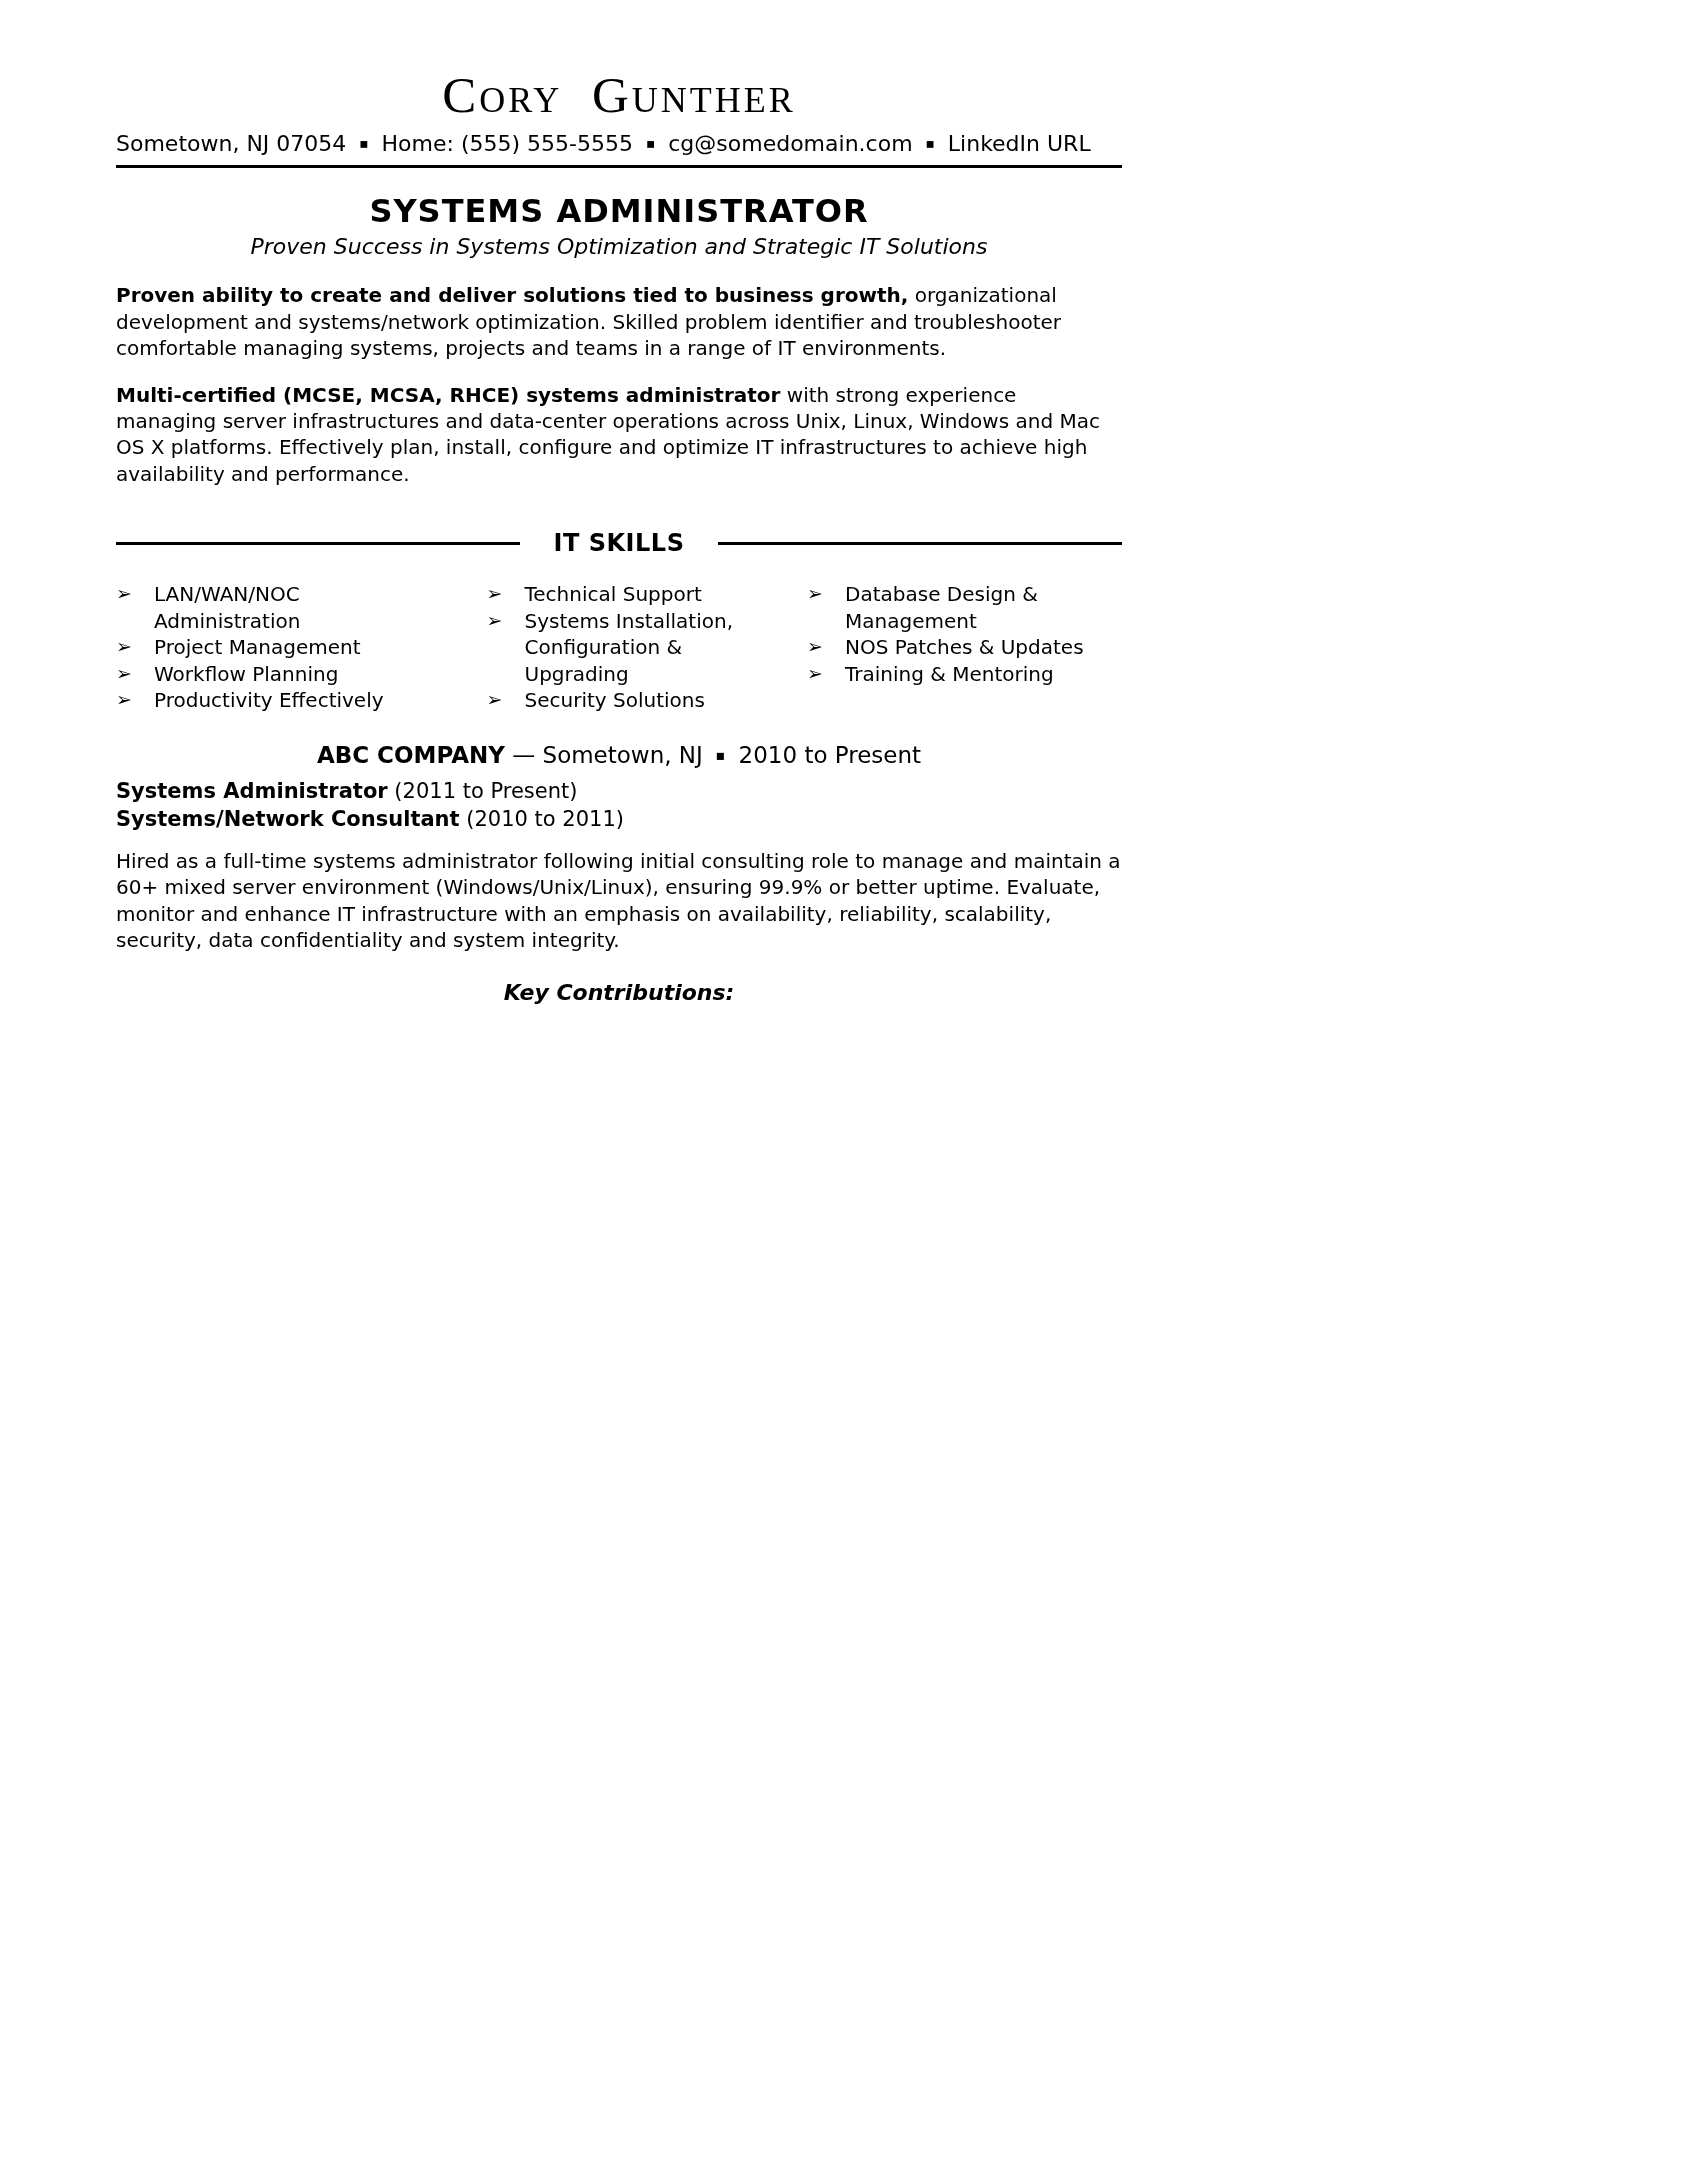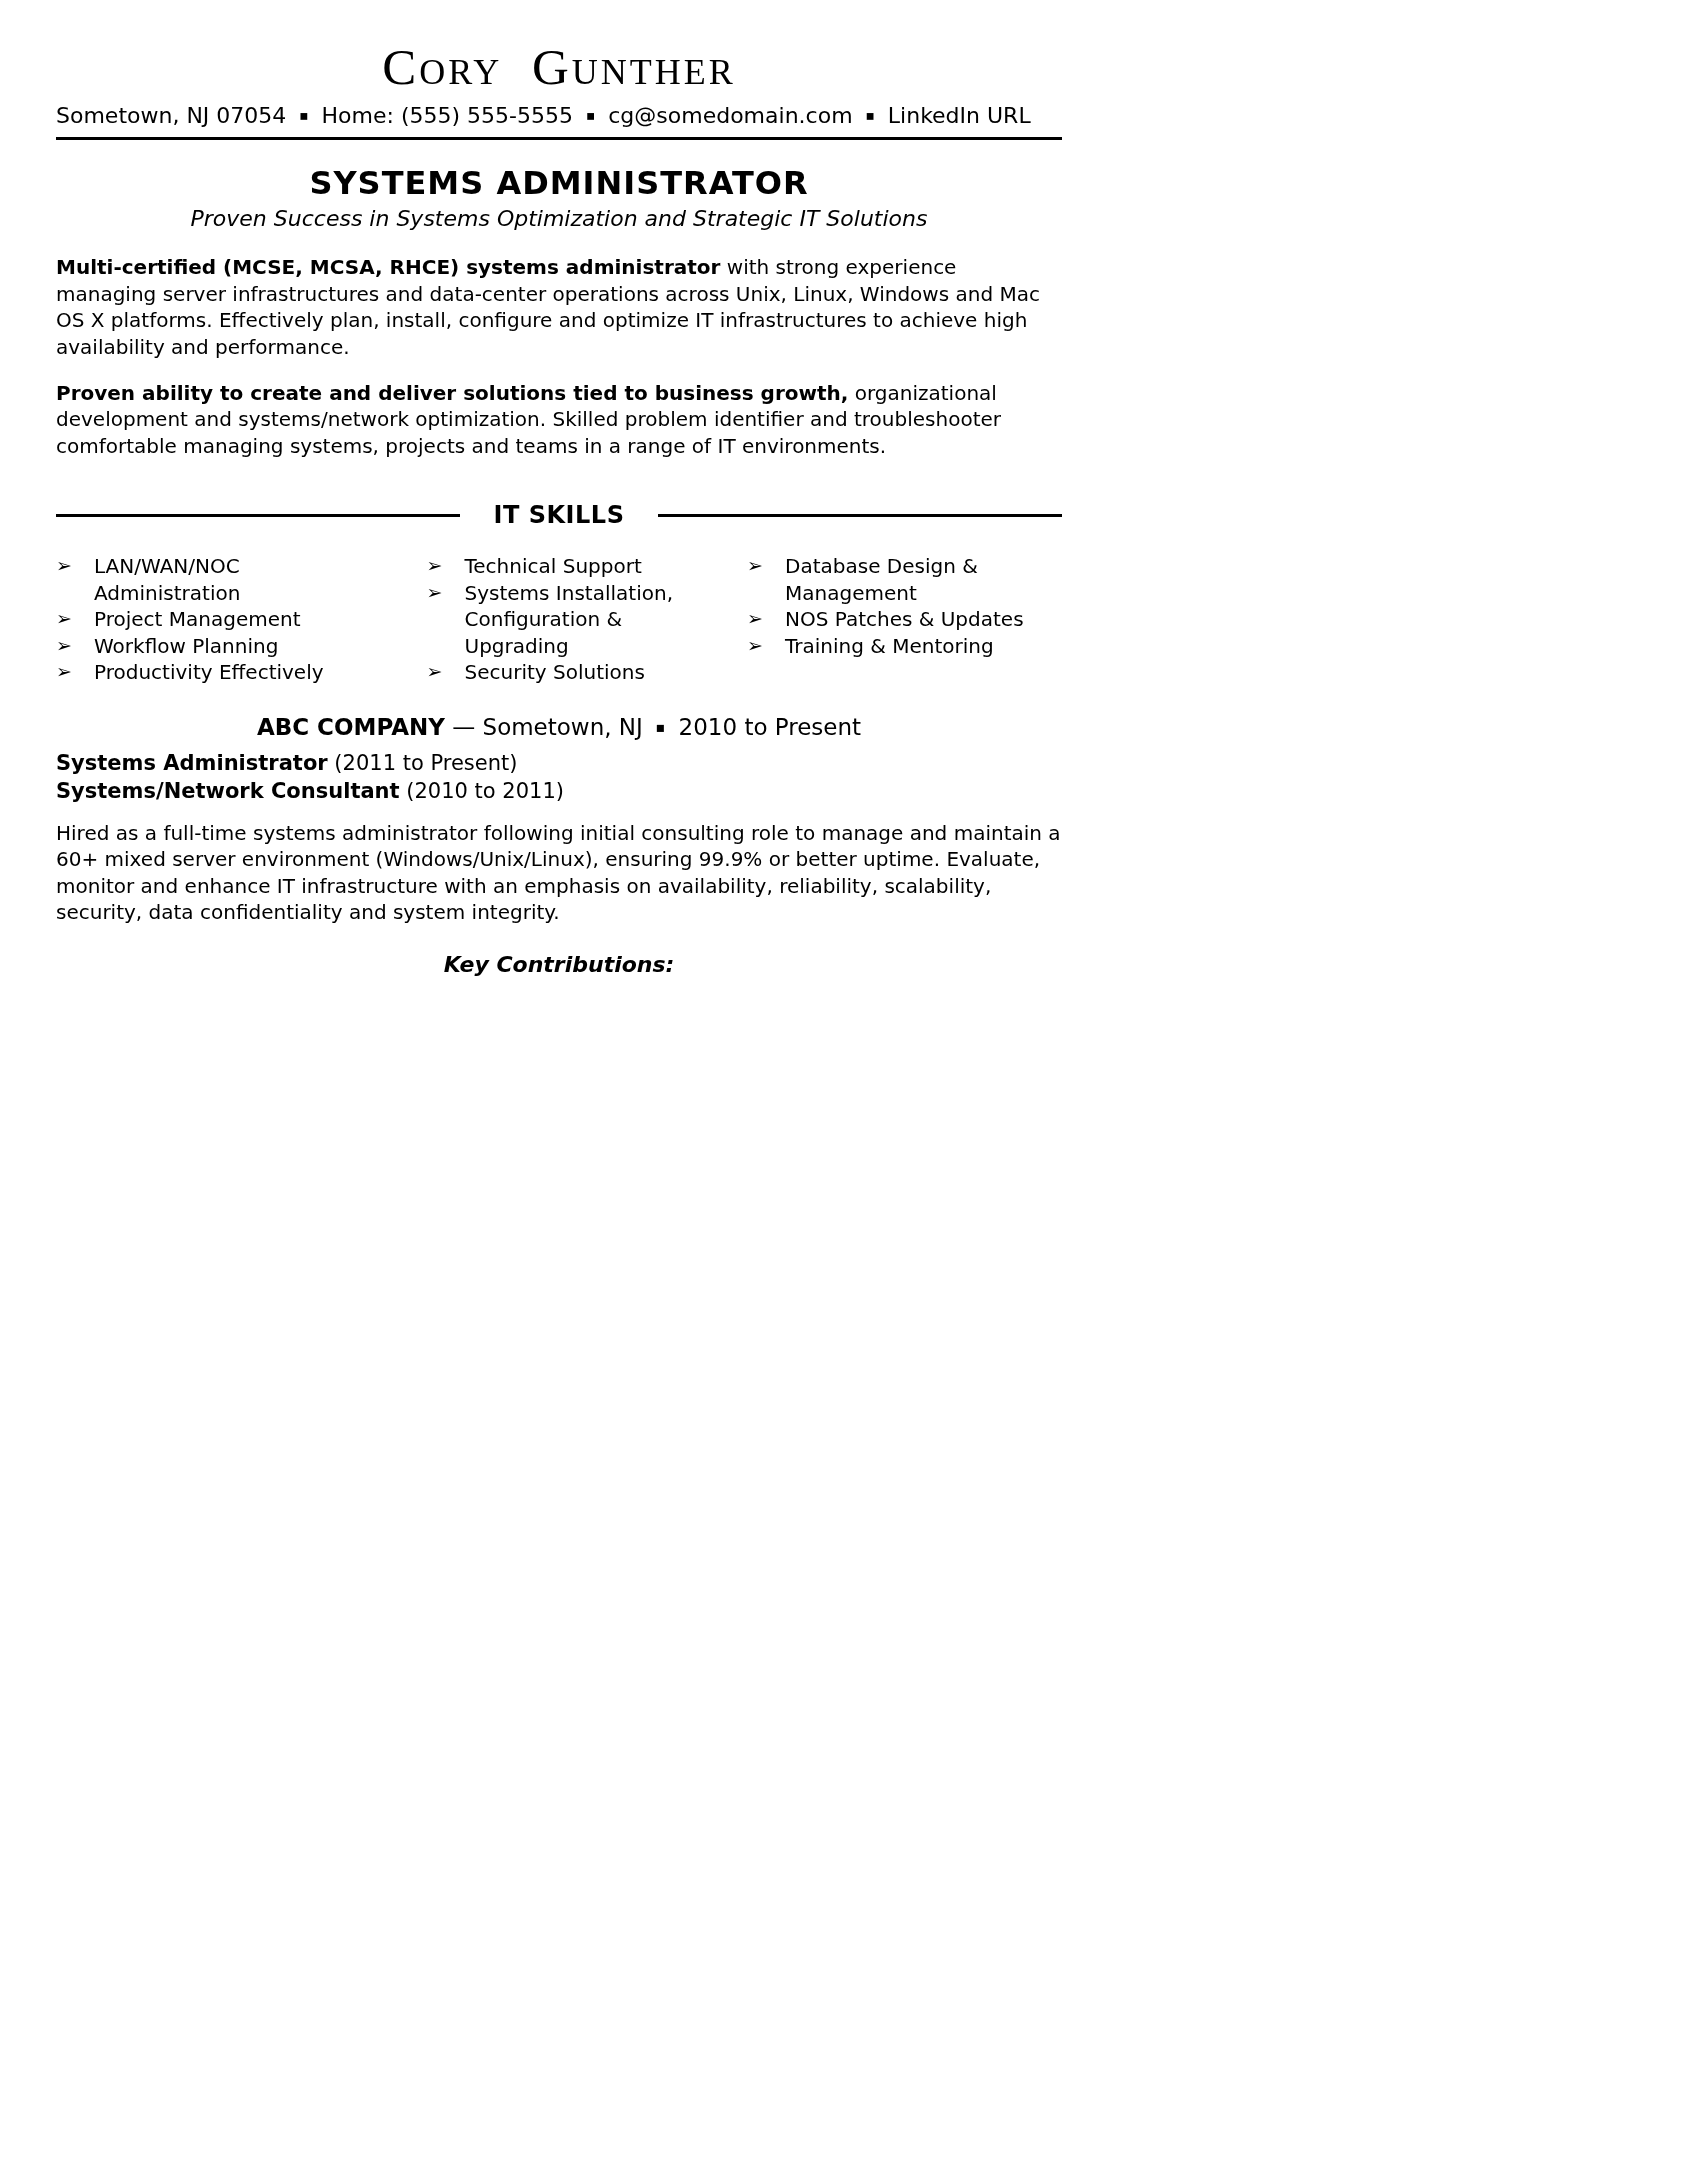--- a/index.html
+++ b/index.html
@@ -7,22 +7,22 @@
   body {
     width: 1683px;
     height: 2178px;
     position: relative;
     font-family: "DejaVu Sans", sans-serif;
     color: #000000;
     overflow: hidden;
   }
   .page {
     width: 1006px;
-    margin-left: 56px;
-    padding-top: 39px;
+    margin-left: 116px;
+    padding-top: 67px;
   }
 
   
   .name {
     font-family: "Liberation Serif", serif;
     font-variant: small-caps;
     font-weight: 400;
     font-size: 51px;
     line-height: 1.1;
     text-align: center;
@@ -143,23 +143,23 @@
 
   <div class="contact">
     <span>Sometown, NJ 07054</span><span class="sep">▪</span><span>Home: (555) 555-5555</span><span class="sep">▪</span><span>cg@somedomain.com</span><span class="sep">▪</span><span>LinkedIn URL</span>
   </div>
 
   <div class="rule"></div>
 
   <h2 class="res-title">SYSTEMS ADMINISTRATOR</h2>
   <div class="res-subtitle">Proven Success in Systems Optimization and Strategic IT Solutions</div>
 
+  <p class="summary"><strong>Proven ability to create and deliver solutions tied to business growth,</strong><span> organizational development and systems/network optimization. Skilled problem identifier and troubleshooter comfortable managing systems, projects and teams in a range of IT environments.</span></p>
+
   <p class="summary"><strong>Multi-certified (MCSE, MCSA, RHCE) systems administrator</strong><span> with strong experience managing server infrastructures and data-center operations across Unix, Linux, Windows and Mac OS X platforms. Effectively plan, install, configure and optimize IT infrastructures to achieve high availability and performance.</span></p>
-
-  <p class="summary"><strong>Proven ability to create and deliver solutions tied to business growth,</strong><span> organizational development and systems/network optimization. Skilled problem identifier and troubleshooter comfortable managing systems, projects and teams in a range of IT environments.</span></p>
 
   <div class="section-header">
     <div class="sh-line"></div>
     <div class="sh-text">IT SKILLS</div>
     <div class="sh-line"></div>
   </div>
 
   <div class="skills-grid">
     <ul class="skills col1">
       <li class="skill"><span class="bullet">➢</span><span>LAN/WAN/NOC Administration</span></li>

